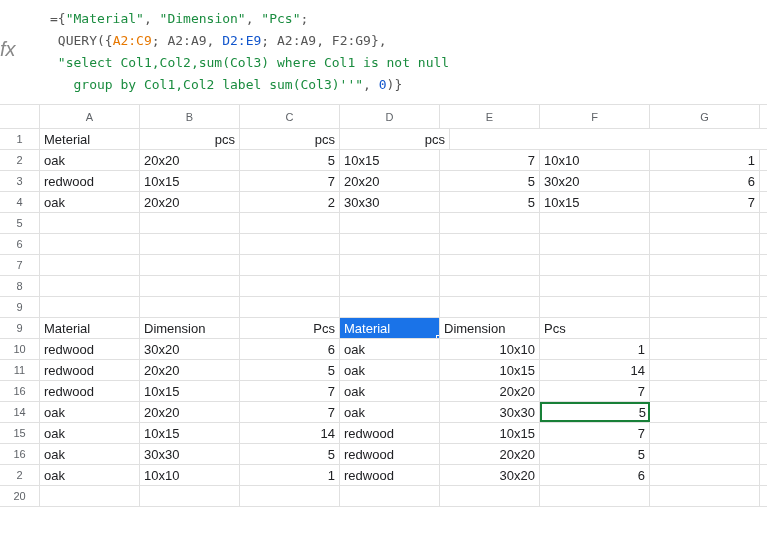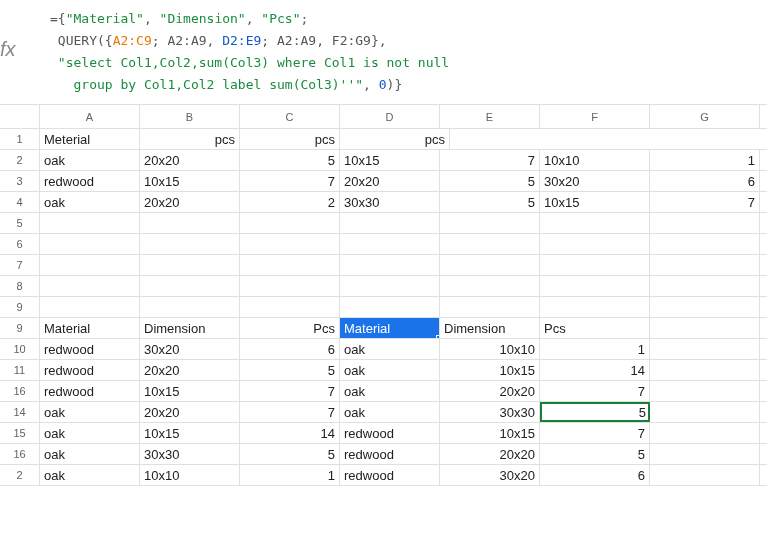--- a/index.html
+++ b/index.html
@@ -224,13 +224,23 @@
   <div class="row">
     <div class="rcell">2</div>
     <div class="cell col-a">oak</div>
     <div class="cell col-b">10x10</div>
     <div class="cell col-c right">1</div>
     <div class="cell col-d">redwood</div>
     <div class="cell col-e right">30x20</div>
     <div class="cell col-f right">6</div>
     <div class="cell col-g"></div>
   </div>
+  <div class="row">
+    <div class="rcell">20</div>
+    <div class="cell col-a"></div>
+      <div class="cell col-b"></div>
+      <div class="cell col-c"></div>
+      <div class="cell col-d"></div>
+      <div class="cell col-e"></div>
+      <div class="cell col-f"></div>
+      <div class="cell col-g"></div>
+  </div>
 </div>
 
 </body></html>

